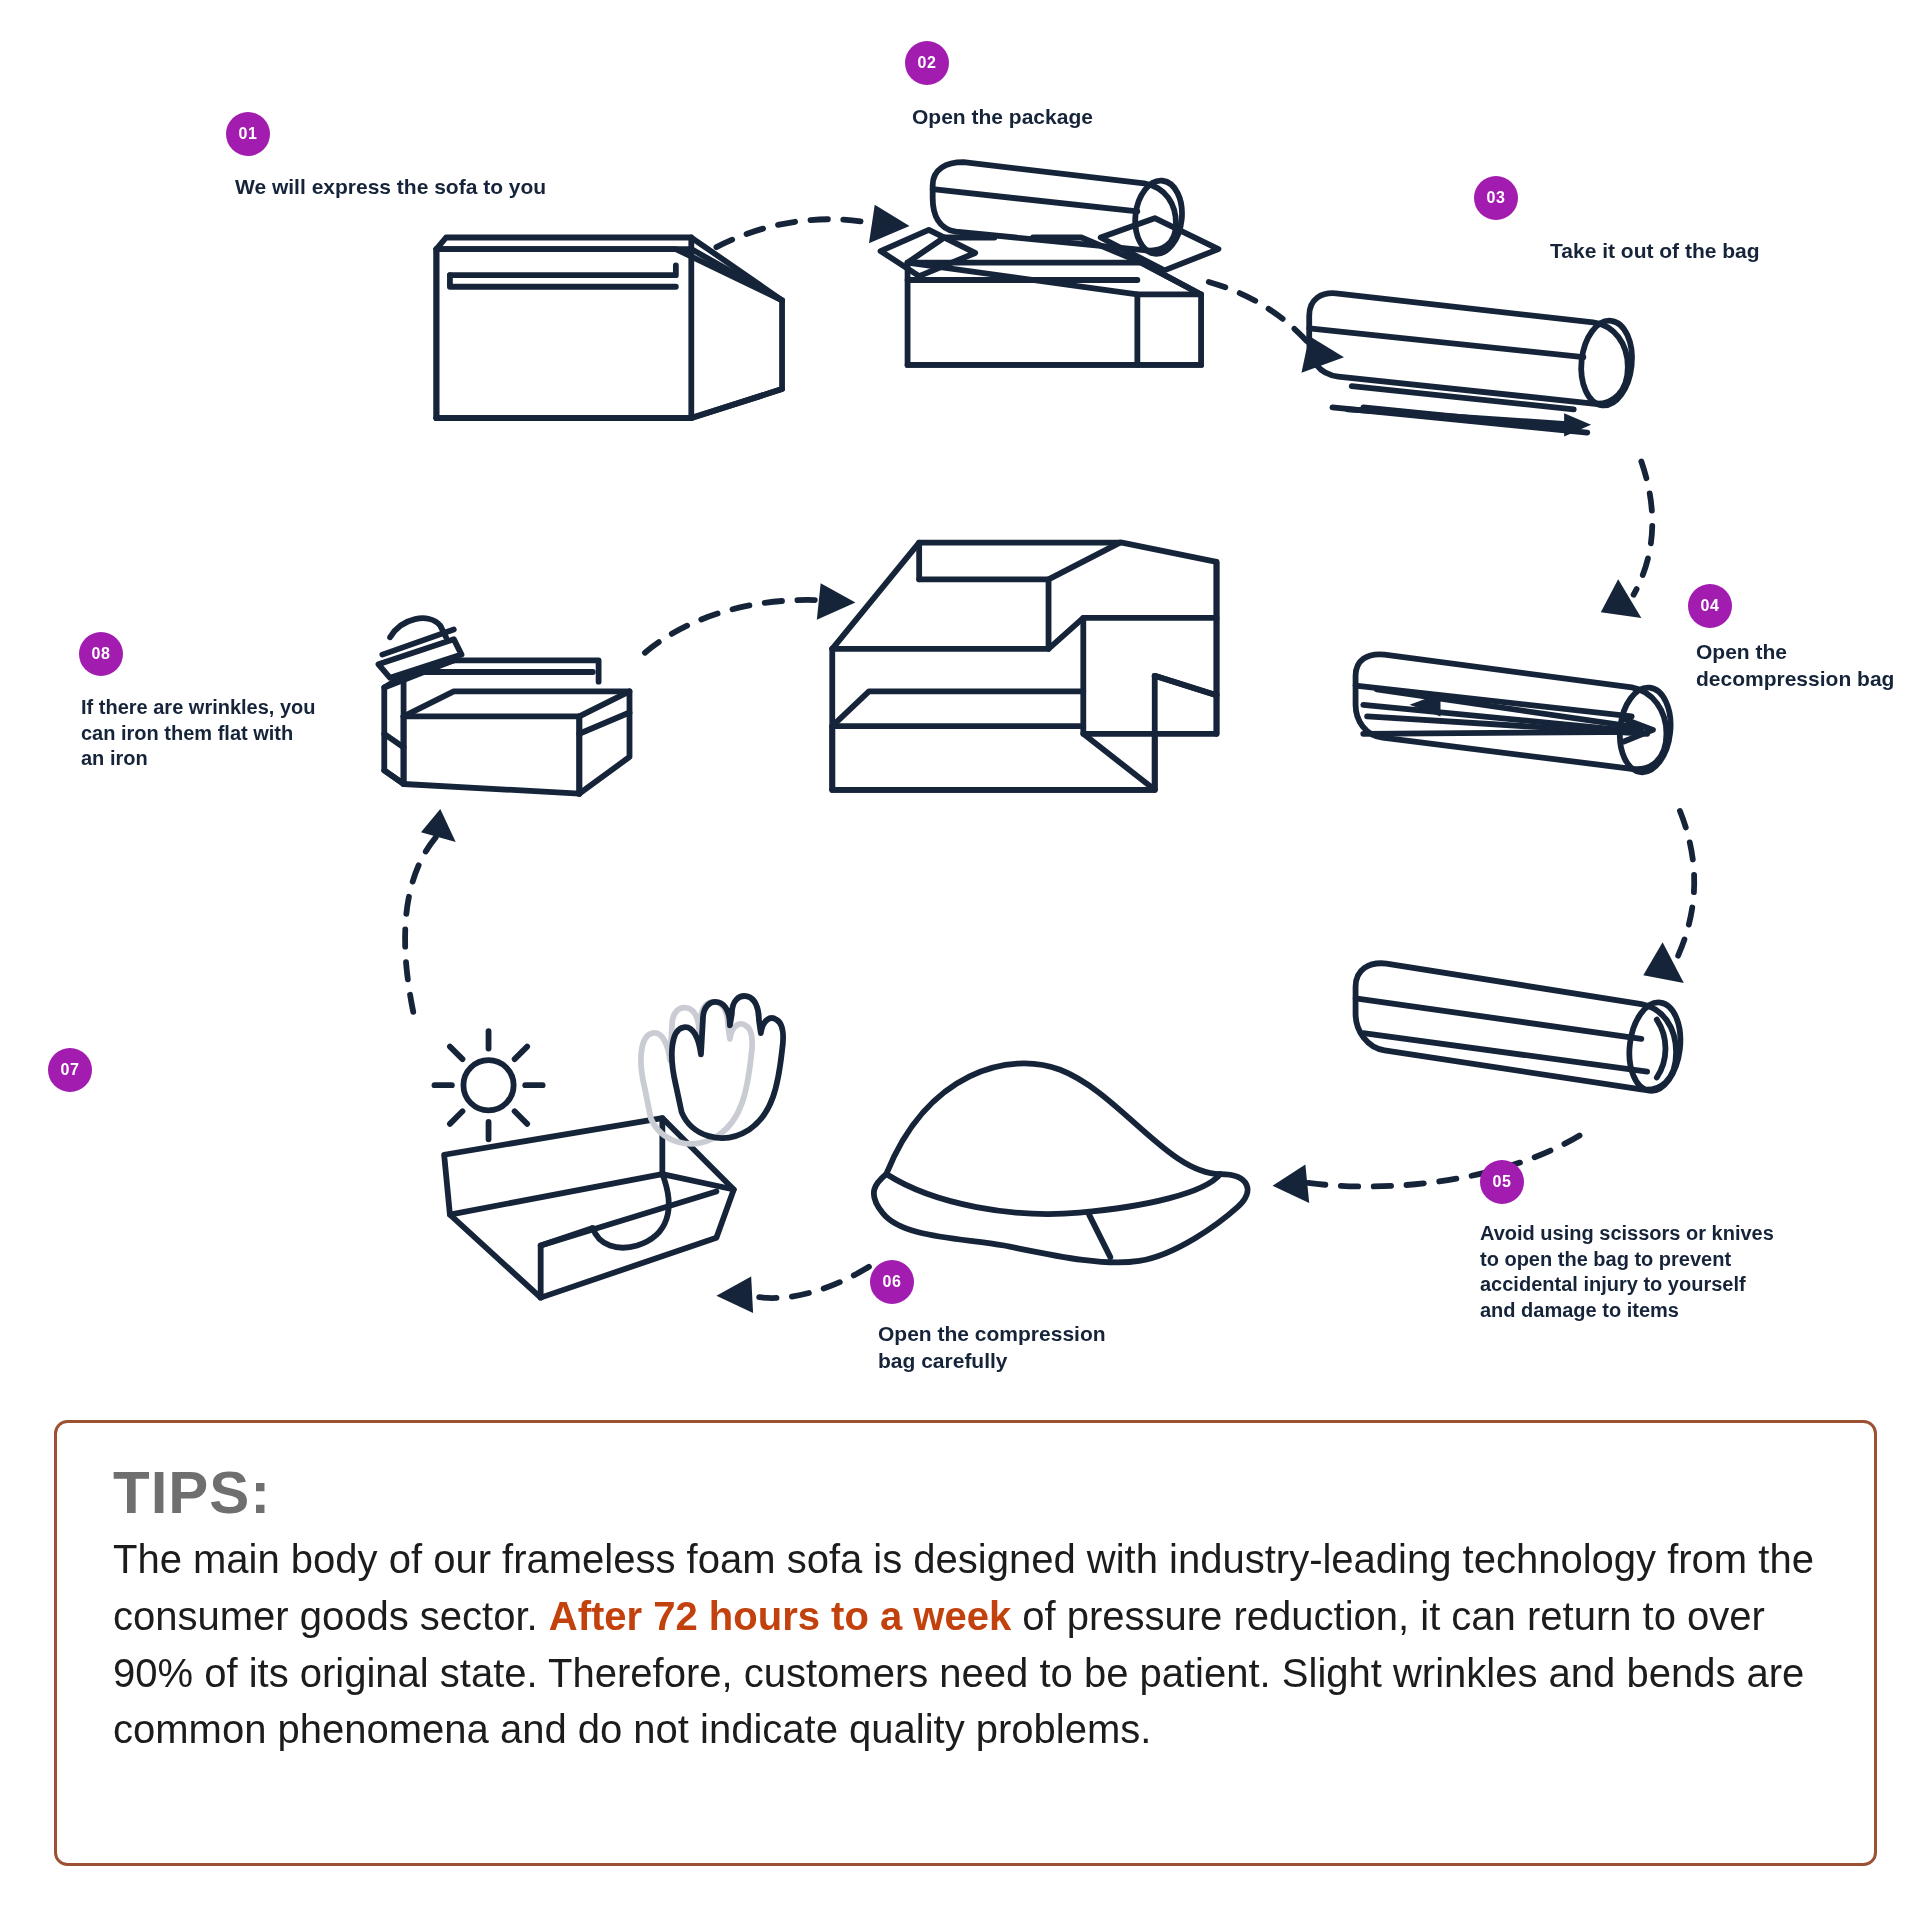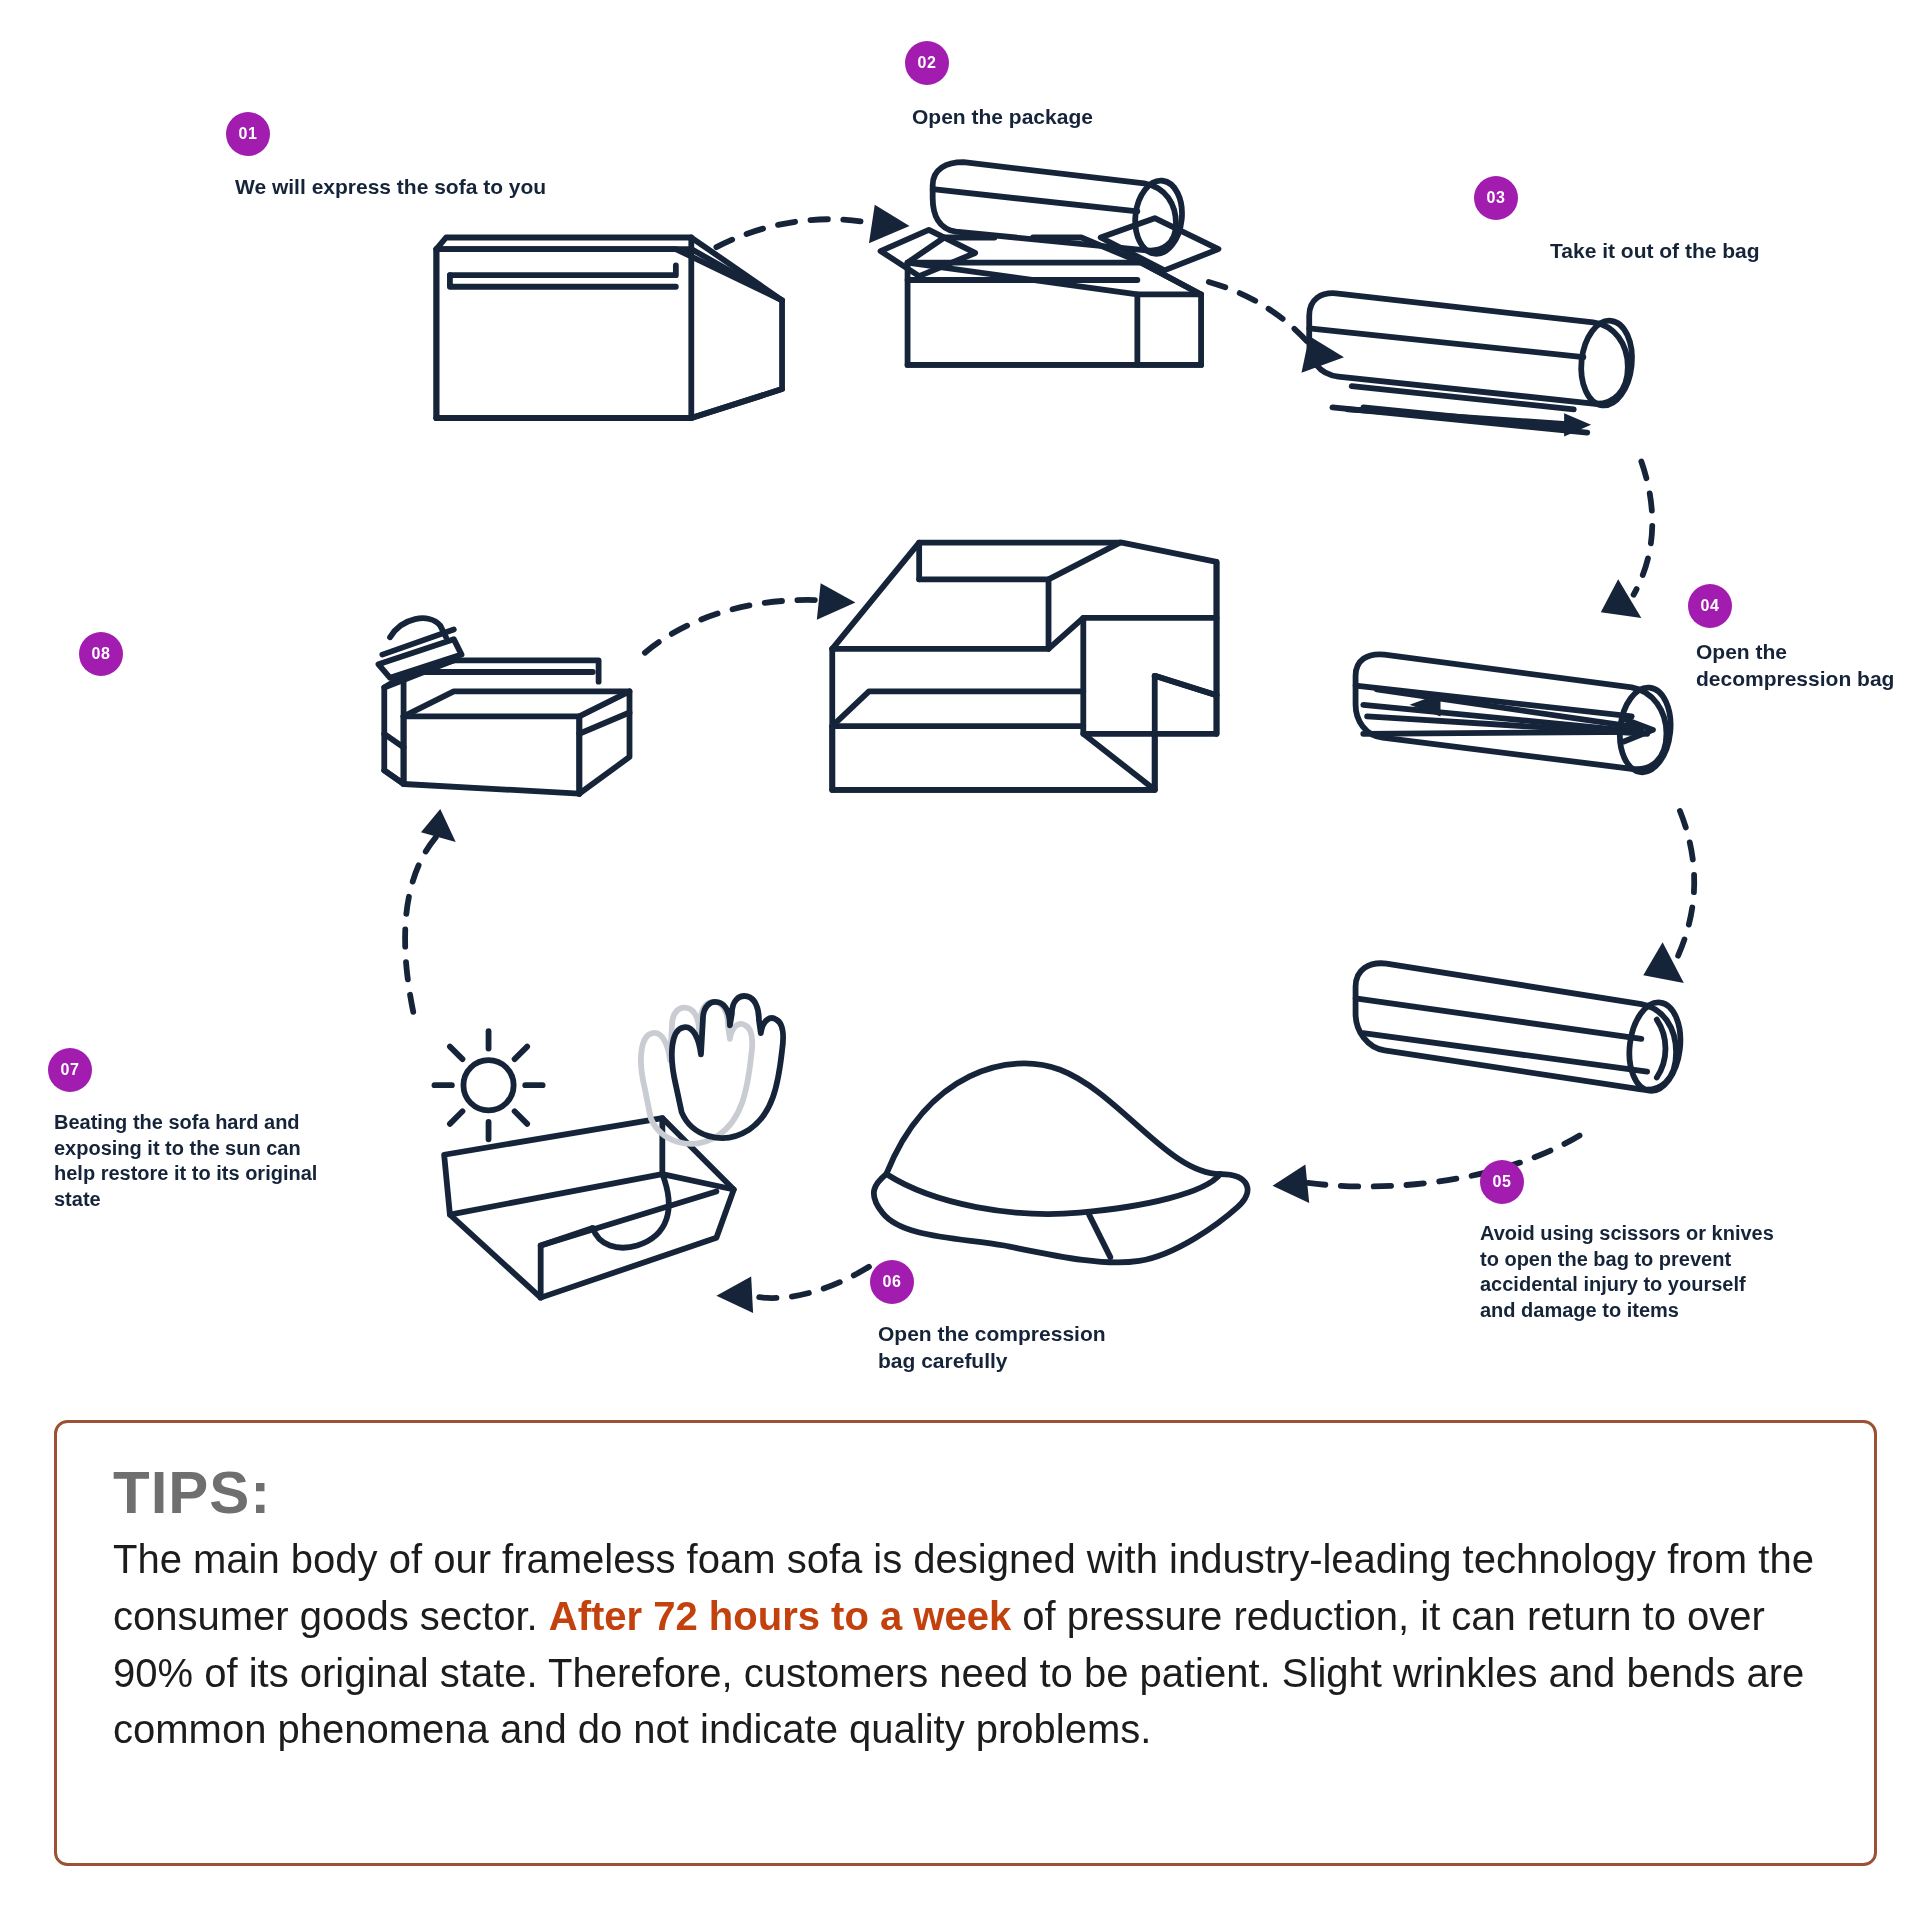--- a/index.html
+++ b/index.html
@@ -294,30 +294,29 @@
       <span>06</span>
     </div>
   <div class="caption" style="left:878px; top:1321px;">
     <div>Open the compression</div>
     <div>bag carefully</div>
   </div>
 
   <div class="badge" style="left:48px; top:1048px;">
       <span>07</span>
     </div>
-  <div class="caption small" style="left:54px; top:1110px;">
-    <div>Beating the sofa hard and</div>
-    <div>exposing it to the sun can</div>
-    <div>help restore it to its original</div>
-    <div>state</div>
-  </div>
 
   <div class="badge" style="left:79px; top:632px;">
       <span>08</span>
     </div>
+  <div class="caption small" style="left:81px; top:695px;">
+    <div>If there are wrinkles, you</div>
+    <div>can iron them flat with</div>
+    <div>an iron</div>
+  </div>
 
   <div id="tips-panel">
     <div id="tips-title">TIPS:</div>
     <div id="tips-body">
       <span>The main body of our frameless foam sofa is designed with industry-leading technology from the consumer goods sector. </span><span class="hl">After 72 hours to a week</span><span> of pressure reduction, it can return to over 90% of its original state. Therefore, customers need to be patient. Slight wrinkles and bends are common phenomena and do not indicate quality problems.</span>
     </div>
   </div>
 
 </div>
 

